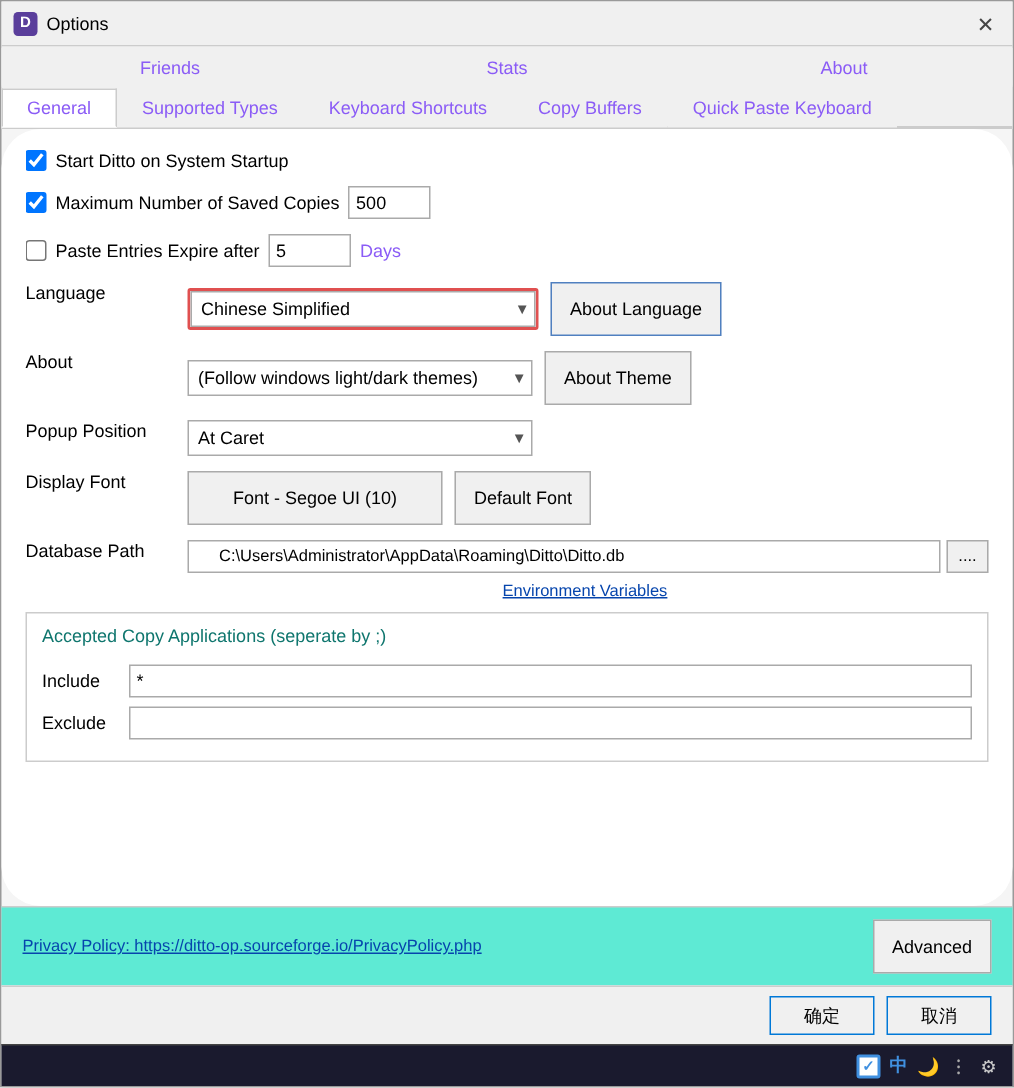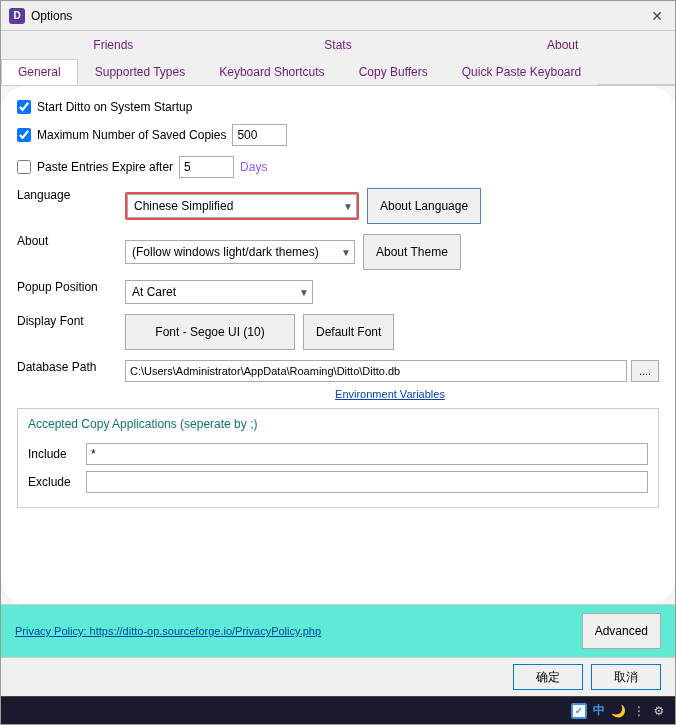--- a/index.html
+++ b/index.html
@@ -77,21 +77,21 @@
       background: #f0f0f0;
       border-bottom: 2px solid #ccc;
       flex-shrink: 0;
     }
     .tab {
       padding: 5px 16px;
       cursor: pointer;
       border: 1px solid transparent;
       font-size: 12px;
       background: #f0f0f0;
-      color: #701a75;
+      color: #8b5cf6;
       position: relative;
       top: 1px;
     }
     .tab.active {
       background: #fff;
       border: 1px solid #ccc;
       border-bottom: 1px solid #fff;
       z-index: 1;
     }
     .tab-row1 { flex: 1; text-align: center; }
@@ -194,21 +194,21 @@
 
     .path-row {
       display: flex;
       align-items: center;
       gap: 4px;
     }
     .path-input {
       flex: 1;
       height: 22px;
       border: 1px solid #aaa;
-      padding: 2px 4px;
+      padding: 2px 20px;
       font-size: 11px;
       color: #000;
     }
     .path-btn {
       height: 22px;
       width: 28px;
       border: 1px solid #aaa;
       background: #f0f0f0;
       cursor: pointer;
       font-size: 11px;
@@ -415,21 +415,21 @@
           <span class="select-arrow">▼</span>
         </div>
         <button class="btn">About Theme</button>
       </div>
     </div>
 
     <div class="form-row">
       <span class="form-label">Popup Position</span>
       <div class="form-control">
         <div class="select-wrapper">
-          <select style="width:188px;">
+          <select style="width:230px;">
             <option>At Caret</option>
             <option>At Mouse</option>
             <option>At Fixed Position</option>
           </select>
           <span class="select-arrow">▼</span>
         </div>
       </div>
     </div>
 
     <div class="form-row">

